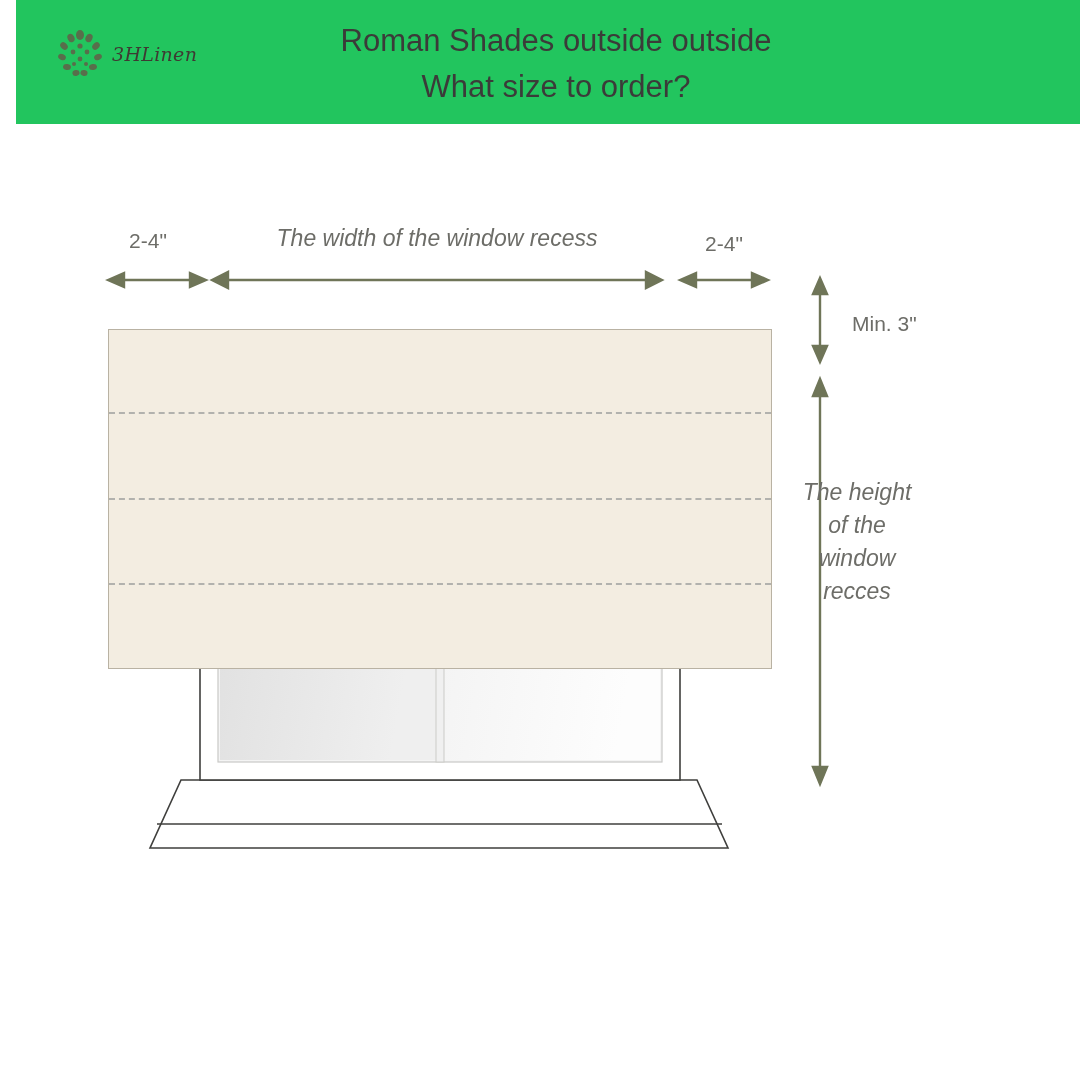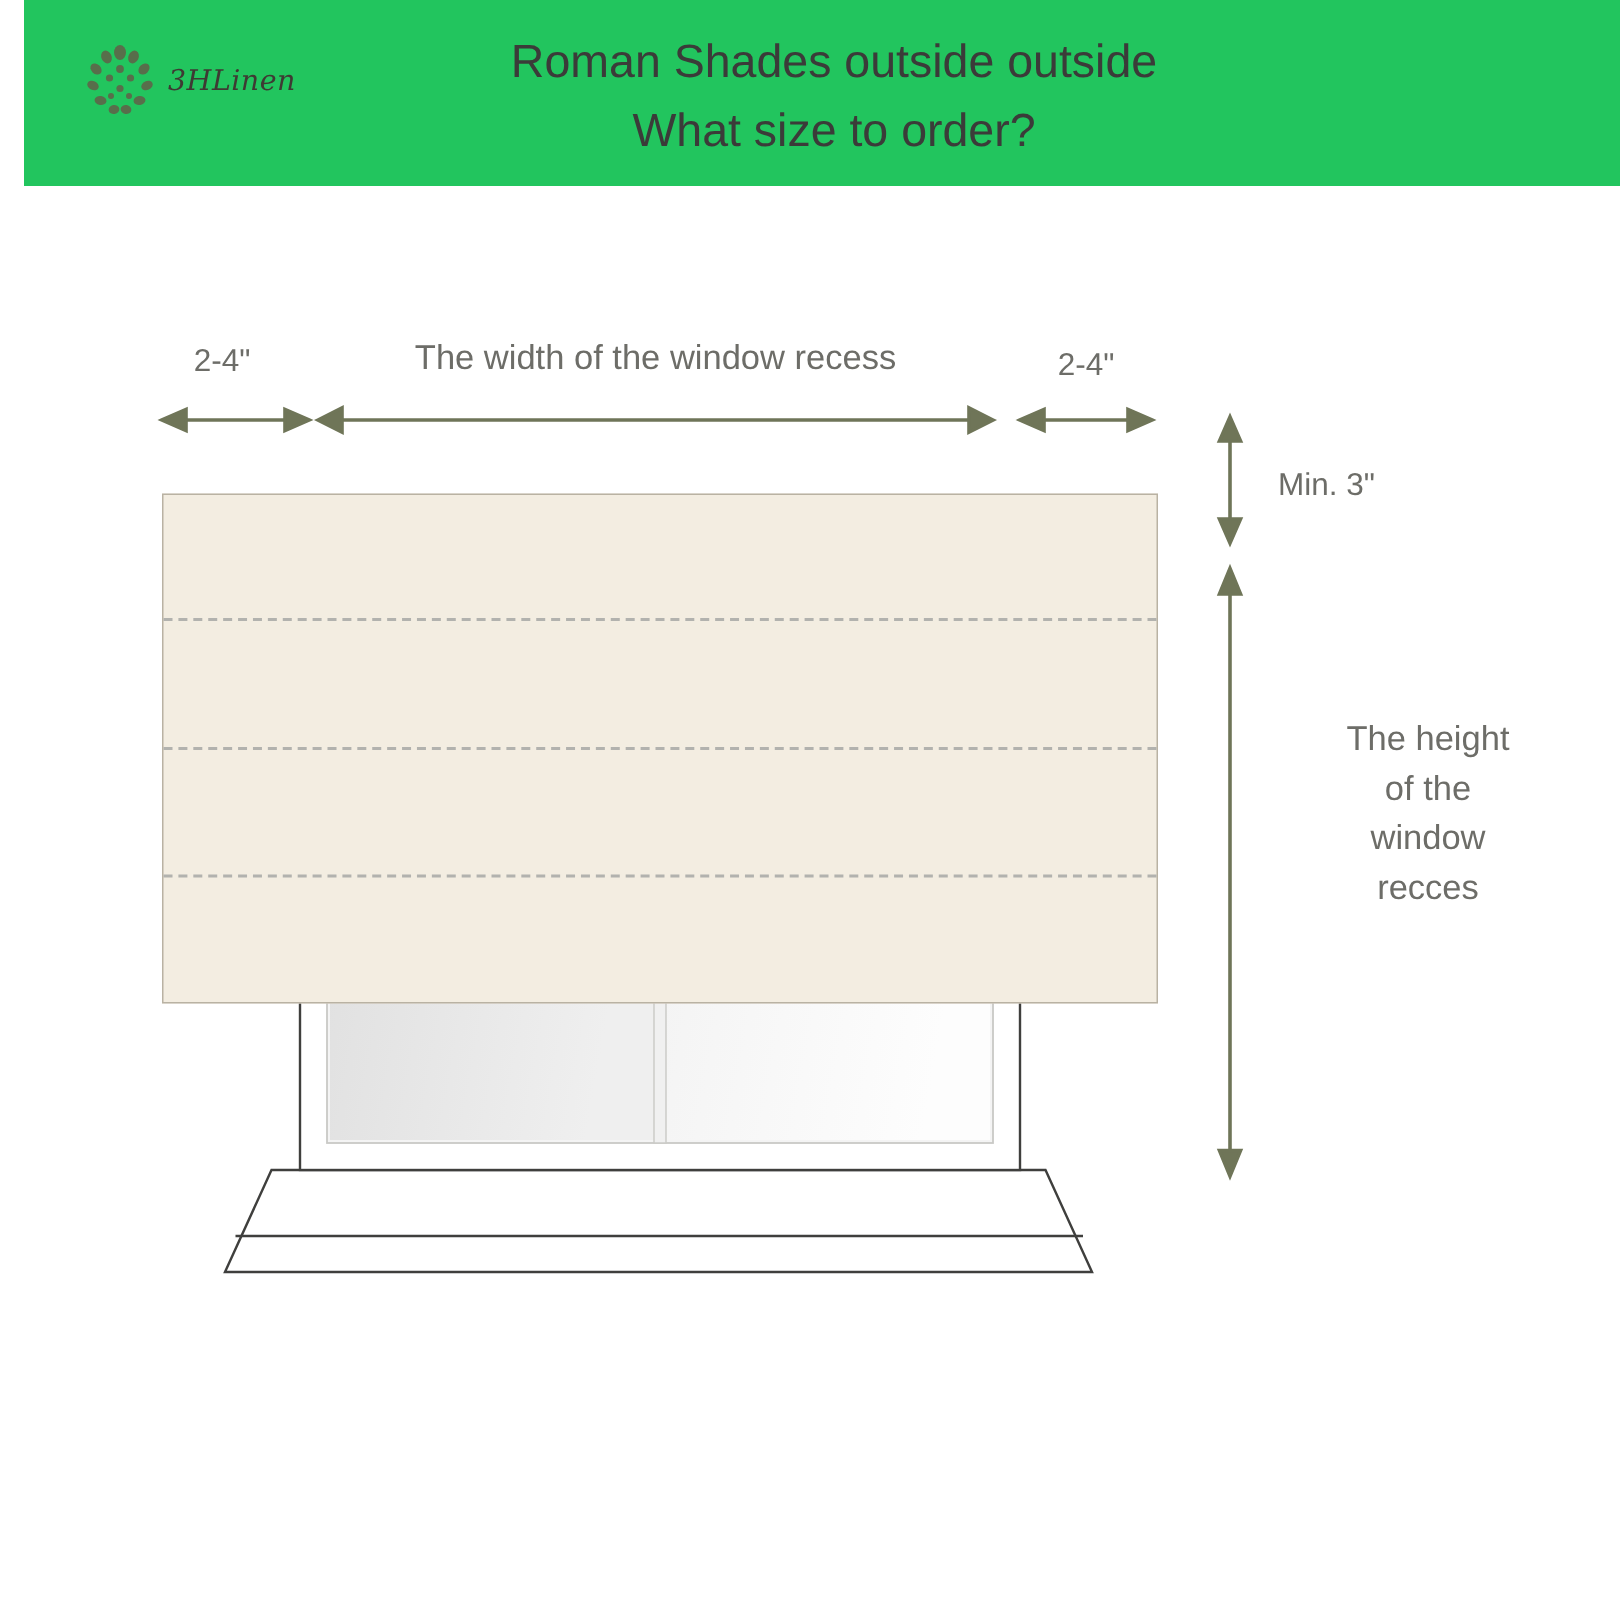--- a/index.html
+++ b/index.html
@@ -90,21 +90,21 @@
   .fold-2 { top: 168px; }
   .fold-3 { top: 253px; }
 
   .dim-label {
     position: absolute;
     color: #6d6d68;
     font-size: 21px;
     line-height: 33px;
     white-space: pre;
   }
-  .dim-label.big { font-size: 23px; }
+  .dim-label.big { font-size: 23px; font-style: italic; }
   .dim-label.center { text-align: center; }
 </style>
 </head>
 <body>
 
 <div class="page">
 
   <div class="header">
     <div class="brand">
       <span class="brand-mark">
@@ -195,19 +195,19 @@
     </svg>
 
     <div class="dim-label center" style="left:88px; top:100px; width:120px;">2-4"</div>
 
     <div class="dim-label big center" style="left:212px; top:98px; width:450px;">The width of the window recess</div>
 
     <div class="dim-label center" style="left:668px; top:103px; width:112px;">2-4"</div>
 
     <div class="dim-label" style="left:852px; top:183px;">Min. 3"</div>
 
-    <div class="dim-label big center" style="left:854px; top:352px; width:196px;">The height
+    <div class="dim-label big center" style="left:759px; top:352px; width:196px;">The height
 of the
 window
 recces</div>
   </div>
 
 </div>
 
 </body></html>

